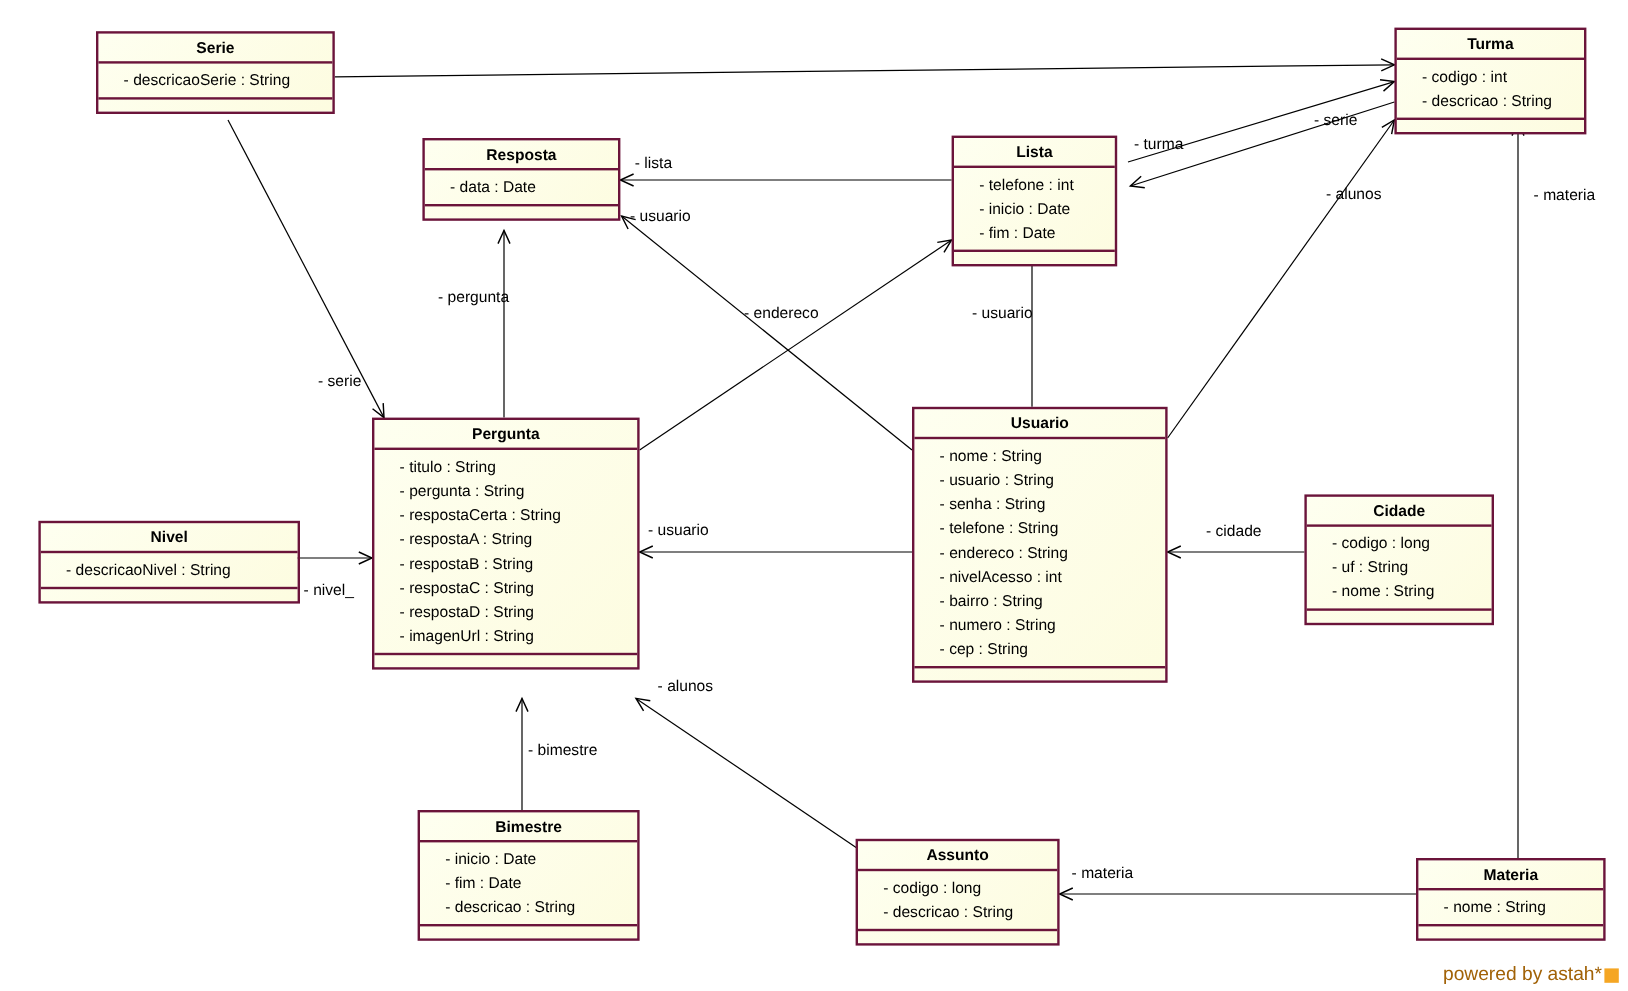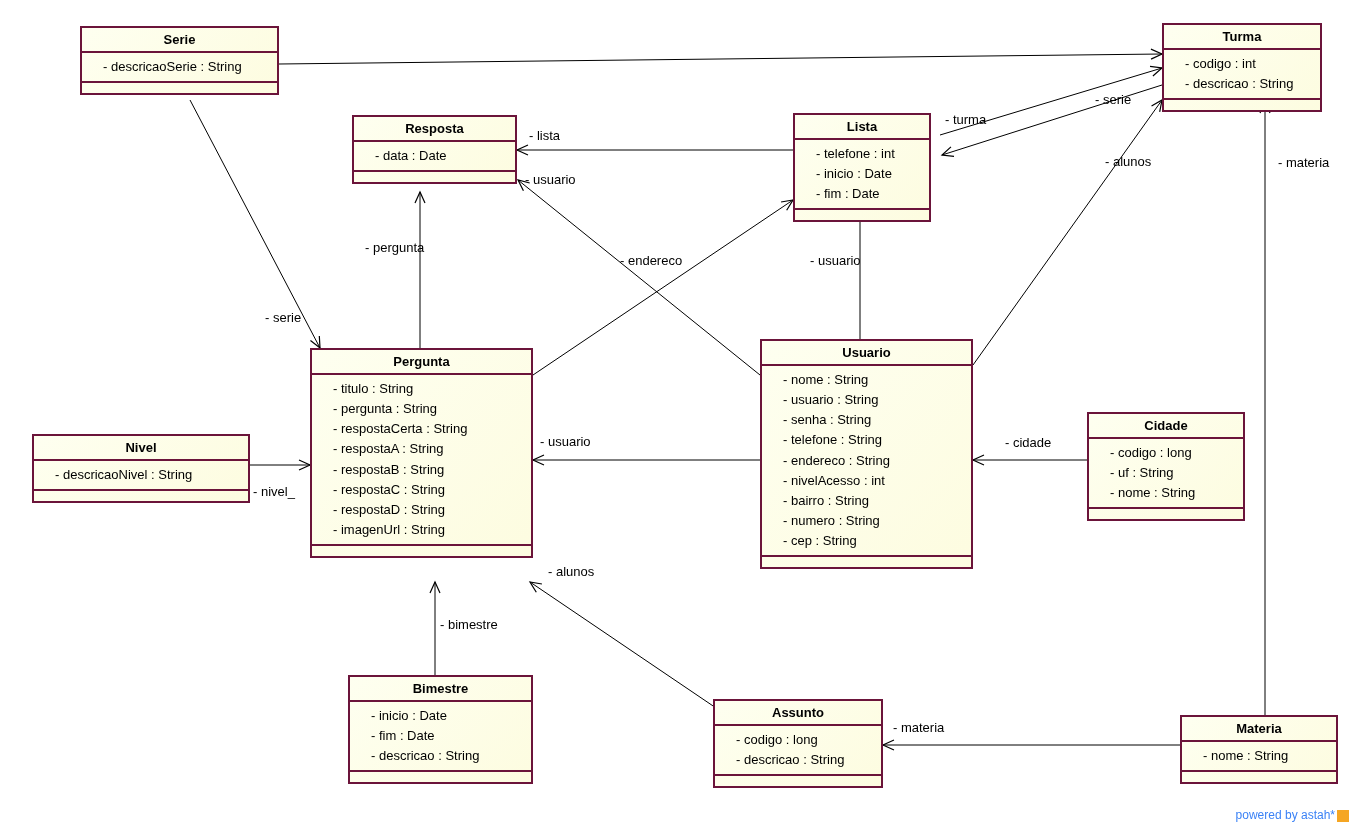--- a/index.html
+++ b/index.html
@@ -2,21 +2,21 @@
 <html><head>
 <meta charset="utf-8">
 <style>
 html,body{margin:0;padding:0;width:1357px;height:826px;background:#fff;font-family:Arial,Helvetica,sans-serif;font-size:13px;color:#000;position:relative;overflow:hidden}
 svg.canvas{position:absolute;top:0;left:0;width:1357px;height:826px}
 .cls{position:absolute;background:linear-gradient(135deg,#fefff0 0%,#fdfce0 100%);border:2px solid #6b143a;box-sizing:border-box}
 .cls .title{font-weight:bold;text-align:center;padding:4px 14px;border-bottom:2px solid #6b143a}
 .cls .attrs{padding:4px 21px;border-bottom:2px solid #6b143a;line-height:1.55}
 .cls .ops{height:10px}
 .label{position:absolute;font-size:13px;white-space:nowrap}
-.footer{position:absolute;right:8px;bottom:4px;font-size:12px;color:#3b82f6}
+.footer{position:absolute;right:8px;bottom:4px;font-size:16px;color:#a16207}
 .footer .box{display:inline-block;width:12px;height:12px;background:#f5a623;vertical-align:middle;margin-left:2px}
 </style>
 </head>
 <body>
 
 <svg class="canvas">
   <defs>
     <marker id="arrow" markerWidth="14" markerHeight="14" refX="12" refY="6" orient="auto" markerUnits="userSpaceOnUse">
       <path d="M1,1 L12,6 L1,11" fill="none" stroke="#000" stroke-width="1.2"></path>
     </marker>

